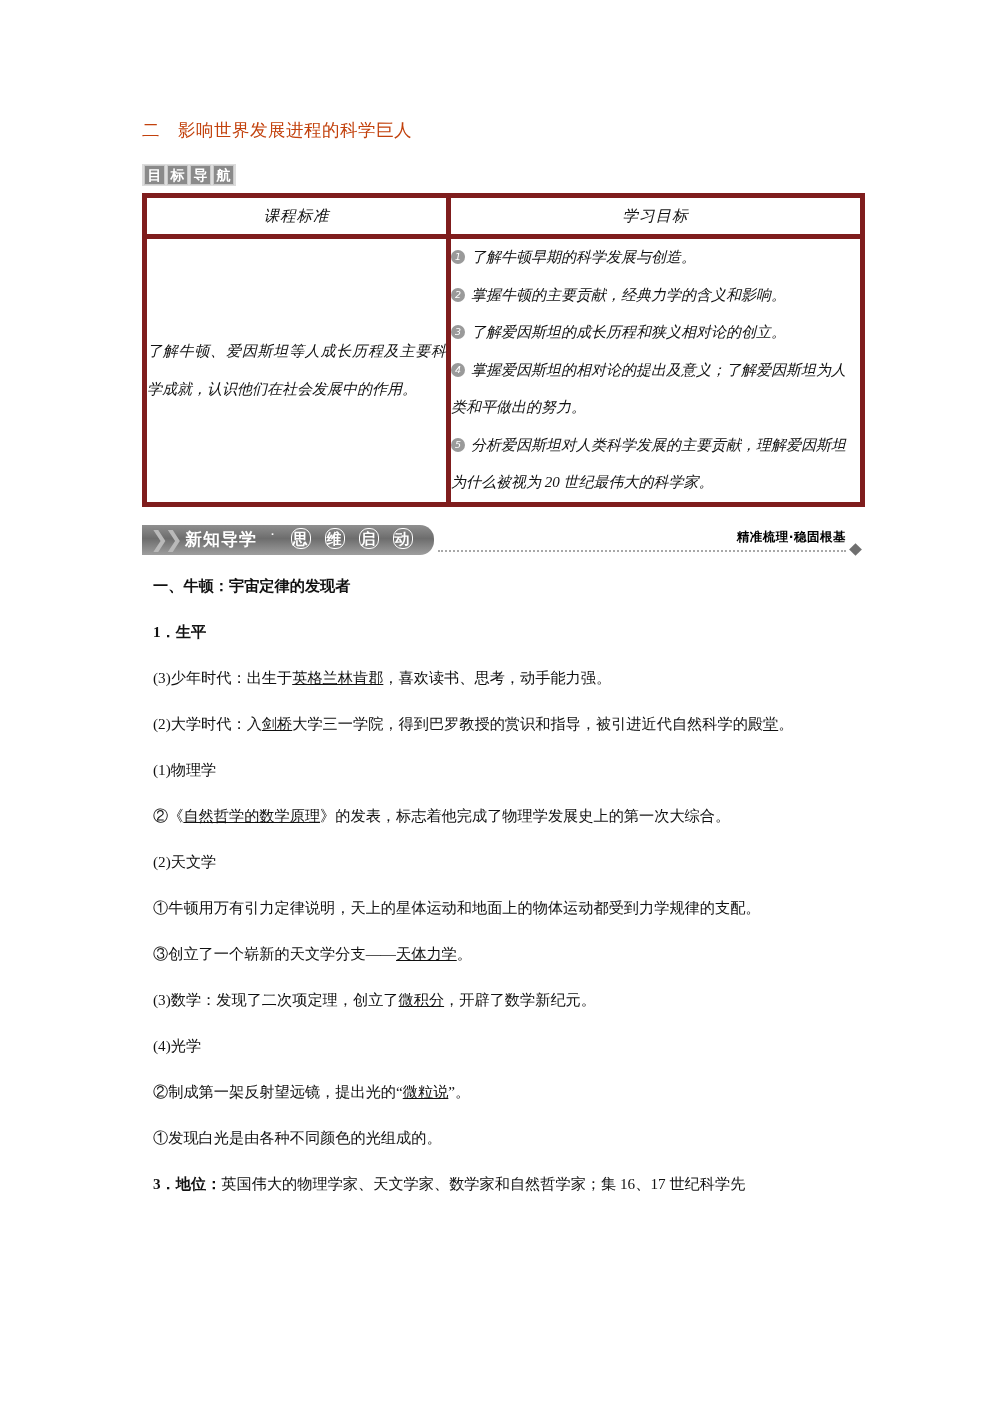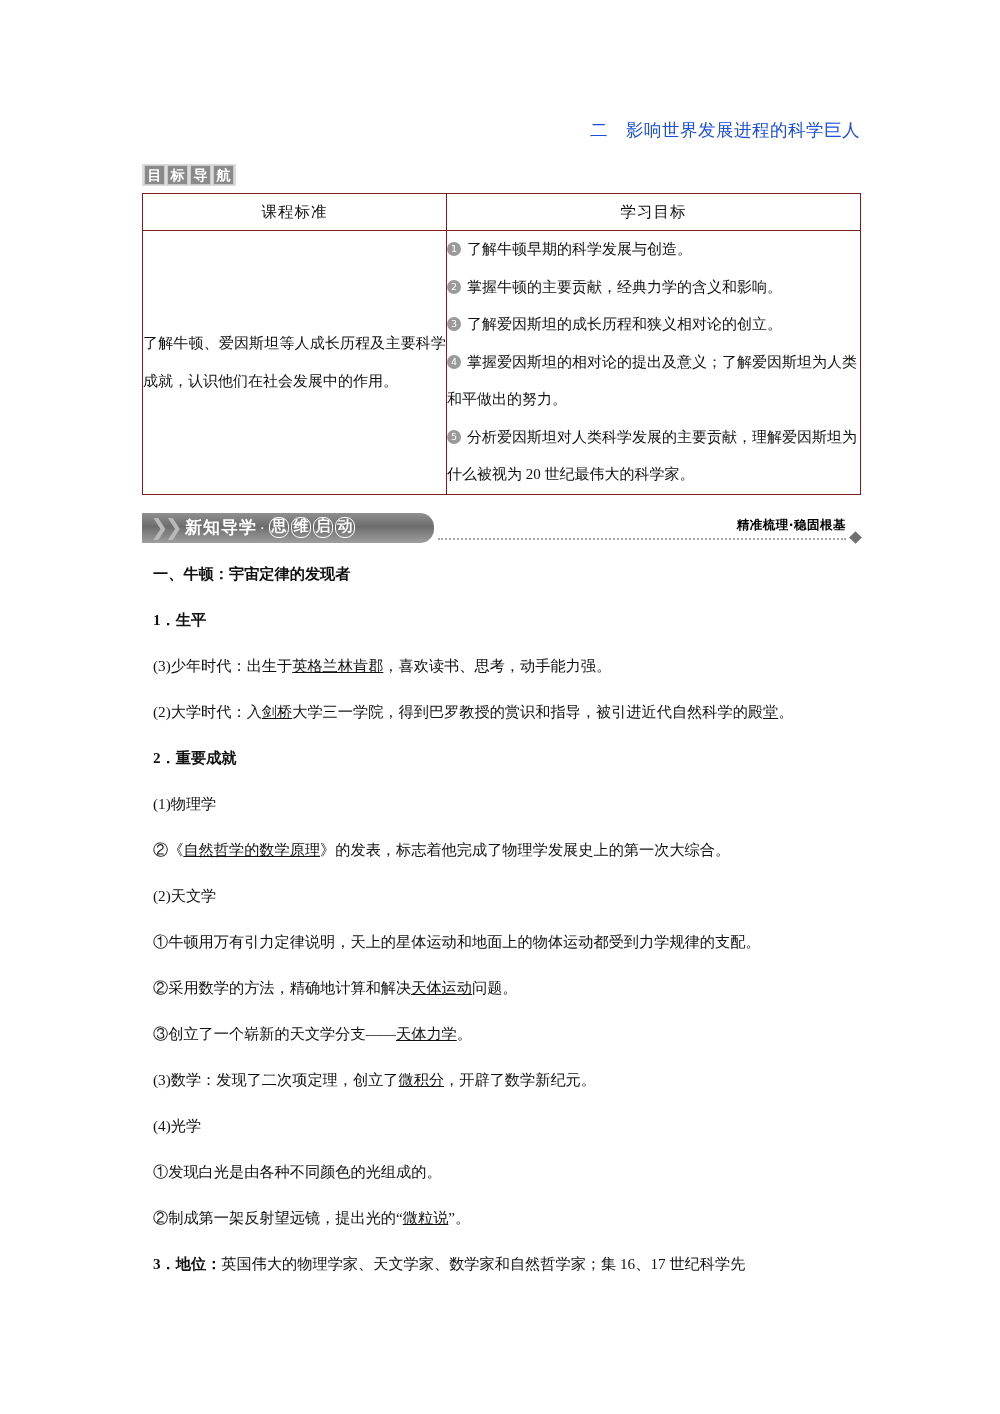--- a/index.html
+++ b/index.html
@@ -24,26 +24,26 @@
   }
   .content {
     position: absolute;
     left: 142px;
     top: 0;
     width: 718px;
   }
 
   
   .doc-title {
-    text-align: right;
+    text-align: left;
     font-size: 17.5px;
     letter-spacing: 0.5px;
     margin-top: 118px;
     font-family: "Liberation Serif", "DejaVu Serif", serif;
-    color: #1d4ed8;
+    color: #c2410c;
   }
   .doc-title .num { margin-right: 18px; }
 
   
   .goal-badge {
     margin-top: 22px;
     margin-bottom: 7px;
     display: inline-flex;
     gap: 2px;
     padding: 1px 2px;
@@ -63,23 +63,24 @@
   }
 
   
   table.goal-table {
     border-collapse: collapse;
     width: 718px;
     table-layout: fixed;
   }
   table.goal-table td,
   table.goal-table th {
-    border: 1px solid #7f1d1d;
+    border: 5px solid #7f1d1d;
     vertical-align: middle;
     padding: 0;
+    font-style: italic;
   }
   table.goal-table th {
     font-weight: normal;
     height: 36px;
     font-size: 15.5px;
     letter-spacing: 1px;
   }
   .col-left  { width: 304px; }
   .col-right { width: 414px; }
 
@@ -135,26 +136,27 @@
     margin-right: 6px;
     display: flex;
     color: #b9b9b9;
     font-family: "DejaVu Sans", "Liberation Sans", sans-serif;
     font-size: 22px;
     line-height: 1;
     letter-spacing: -4px;
   }
   .banner-text {
     color: #ffffff;
-    font-family: Liberation Mono, monospace;
+    font-family: Liberation Sans, sans-serif;
     font-size: 17px;
     font-weight: bold;
     letter-spacing: 1px;
     display: flex;
-    align-items: center;
+    align-items: flex-start;
+    gap: 12px;
   }
   .banner-dot {
     font-size: 11px;
     margin: 0 3px 0 2px;
     vertical-align: 1px;
   }
   .banner-text .ring {
     display: inline-block;
     border: 1.6px solid #ffffff;
     border-radius: 9px;
@@ -275,40 +277,38 @@
 
       <p class="line heading">一、牛顿：宇宙定律的发现者</p>
 
       <p class="line sub-heading">1．生平</p>
 
       <p class="line"><span>(3)少年时代：出生于</span><span class="u">英格兰林肯郡</span><span>，喜欢读书、思考，动手能力强。</span></p>
 
       <p class="line"><span>(2)大学时代：入</span><span class="u">剑桥</span><span>大学三一学院，得到巴罗教授的赏识和指导，被引进近代自然科学的殿</span><span class="u">堂</span><span>。</span></p>
 
 
-      <p class="line sub-heading">2．重要成就</p>
 
       <p class="line">(1)物理学</p>
 
 
       <p class="line"><span>②《</span><span class="u">自然哲学的数学原理</span><span>》的发表，标志着他完成了物理学发展史上的第一次大综合。</span></p>
 
       <p class="line">(2)天文学</p>
 
       <p class="line">①牛顿用万有引力定律说明，天上的星体运动和地面上的物体运动都受到力学规律的支配。</p>
 
-      <p class="line"><span>②采用数学的方法，精确地计算和解决</span><span class="u">天体运动</span><span>问题。</span></p>
 
       <p class="line"><span>③创立了一个崭新的天文学分支——</span><span class="u">天体力学</span><span>。</span></p>
 
       <p class="line"><span>(3)数学：发现了二次项定理，创立了</span><span class="u">微积分</span><span>，开辟了数学新纪元。</span></p>
 
       <p class="line">(4)光学</p>
 
+      <p class="line"><span>②制成第一架反射望远镜，提出光的“</span><span class="u">微粒说</span><span>”。</span></p>
+
       <p class="line">①发现白光是由各种不同颜色的光组成的。</p>
-
-      <p class="line"><span>②制成第一架反射望远镜，提出光的“</span><span class="u">微粒说</span><span>”。</span></p>
 
       <p class="line"><span class="bold-label" style="font-weight:bold">3．地位：</span><span>英国伟大的物理学家、天文学家、数学家和自然哲学家；集 16、17 世纪科学先</span></p>
 
     </div>
   </div>
 </div>
 
 </body></html>

